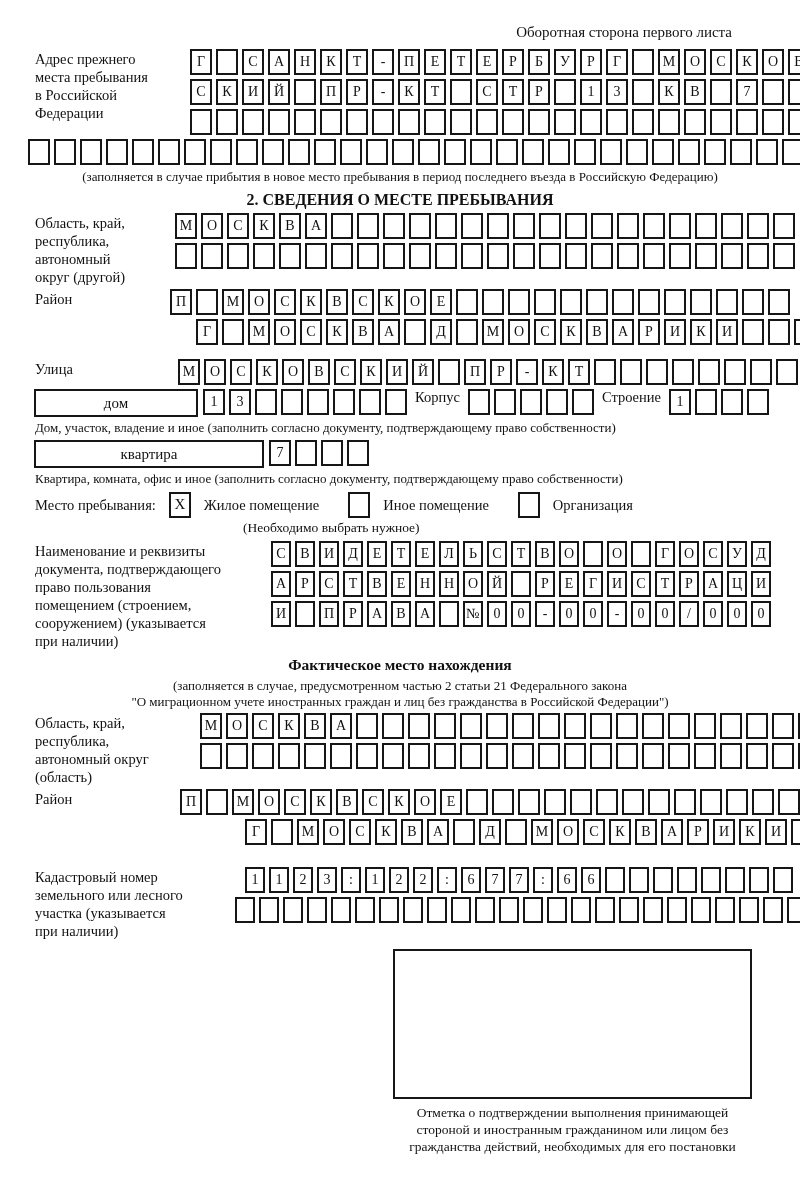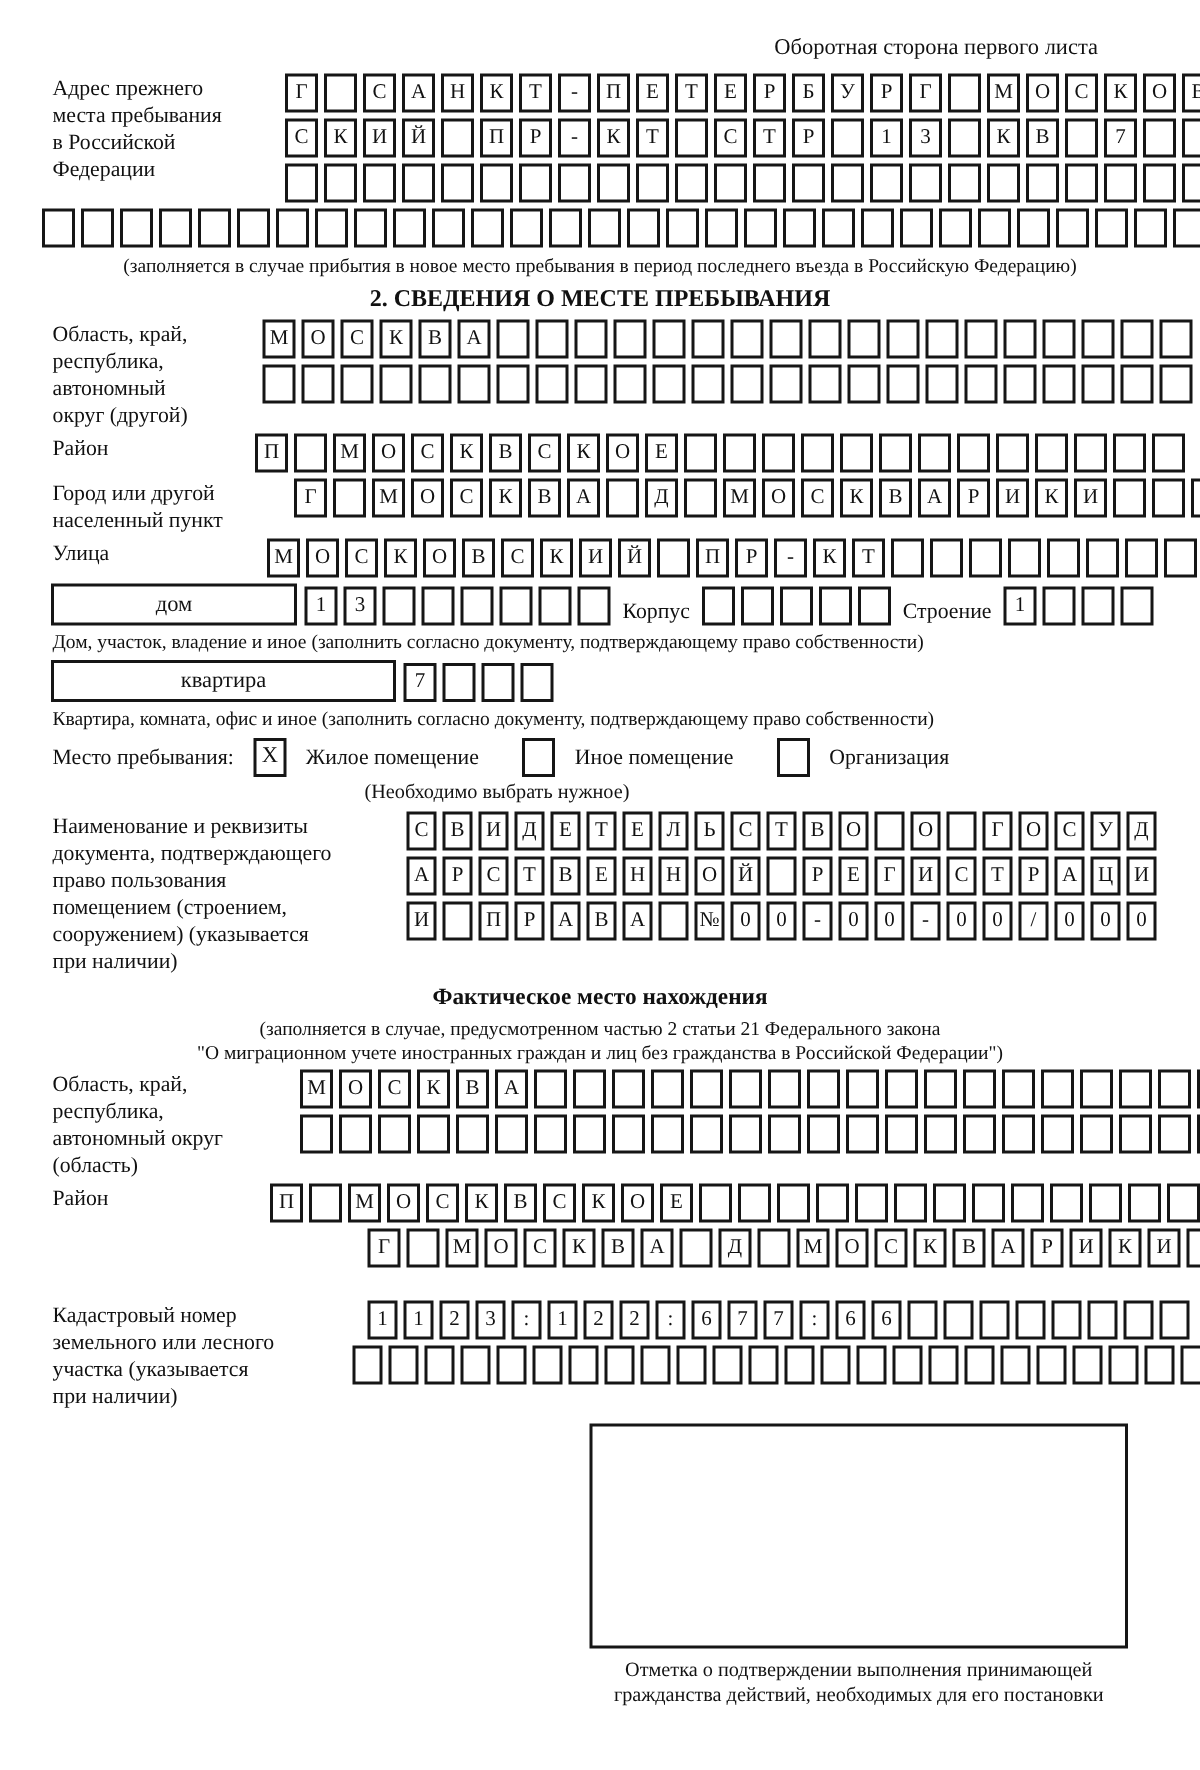--- a/index.html
+++ b/index.html
@@ -29,21 +29,21 @@
 
   .mt2{margin-top:2px}.mt3{margin-top:3px}.mt4{margin-top:4px}.mt5{margin-top:5px}.mt8{margin-top:8px}
 
   .mh76{min-height:76px}.mh40{min-height:40px}.mh110{min-height:110px}
 
   .caption-c { text-align:center; font-size:13px; line-height:16px; }
   .caption-l { margin-left:35px; font-size:13px; line-height:16px; }
   .title { text-align:center; font-weight:bold; font-size:16px; margin-top:6px; }
   .subtitle { text-align:center; font-weight:bold; font-size:15.5px; margin-top:5px; }
 
-  .hrow { display:flex; align-items:flex-end; margin-left:34px; }
+  .hrow { display:flex; align-items:flex-start; margin-left:34px; }
   .hrow .boxrow { margin-bottom:0; }
   .fieldbox {
     flex:0 0 auto; height:28px; border:2px solid #161616;
     display:flex; align-items:center; justify-content:center; font-size:15px;
   }
   #dom-box { width:164px; margin-right:5px; }
   #kv-box { width:230px; margin-right:5px; }
   .inline-lb { margin:0 8px; font-size:14.5px; white-space:nowrap; }
 
   .stay-row { display:flex; align-items:center; margin-left:35px; font-size:14.5px; }
@@ -269,24 +269,20 @@
       <div class="cell"></div>
       <div class="cell"></div>
       <div class="cell"></div>
       <div class="cell"></div>
       <div class="cell"></div>
       <div class="cell"></div>
     </div>
 </section>
 
 <section class="rel mh40 mt2">
-  <div class="flabel">
-    <div>Город или другой</div>
-    <div>населенный пункт</div>
-  </div>
   <div class="boxrow ml176">
       <div class="cell">Г</div>
       <div class="cell"></div>
       <div class="cell">М</div>
       <div class="cell">О</div>
       <div class="cell">С</div>
       <div class="cell">К</div>
       <div class="cell">В</div>
       <div class="cell">А</div>
       <div class="cell"></div>
@@ -648,14 +644,15 @@
       <div class="cell"></div>
       <div class="cell"></div>
       <div class="cell"></div>
       <div class="cell"></div>
     </div>
 </section>
 
 <div class="mark-box"></div>
 <div class="mark-caption">
   <div>Отметка о подтверждении выполнения принимающей</div>
+  <div>стороной и иностранным гражданином или лицом без</div>
   <div>гражданства действий, необходимых для его постановки</div>
 </div>
 
 </body></html>

